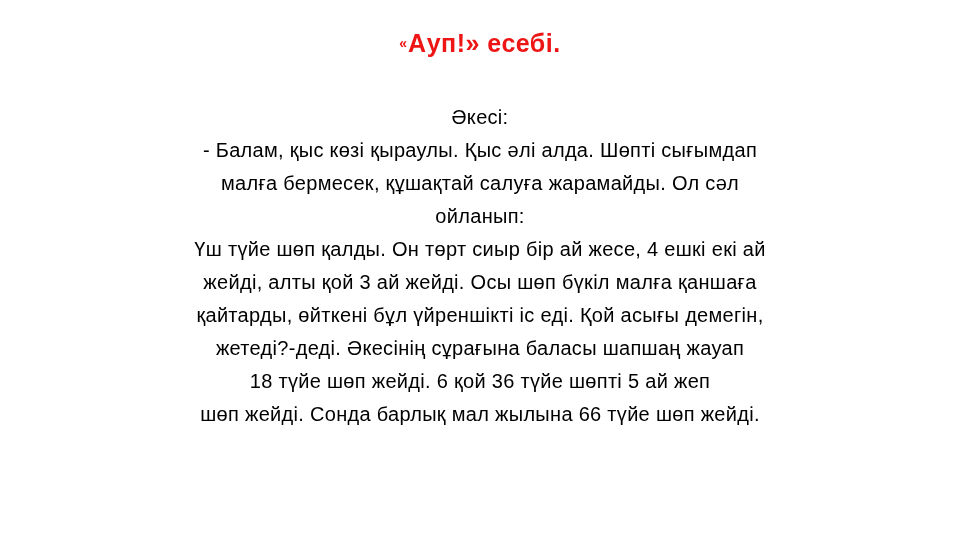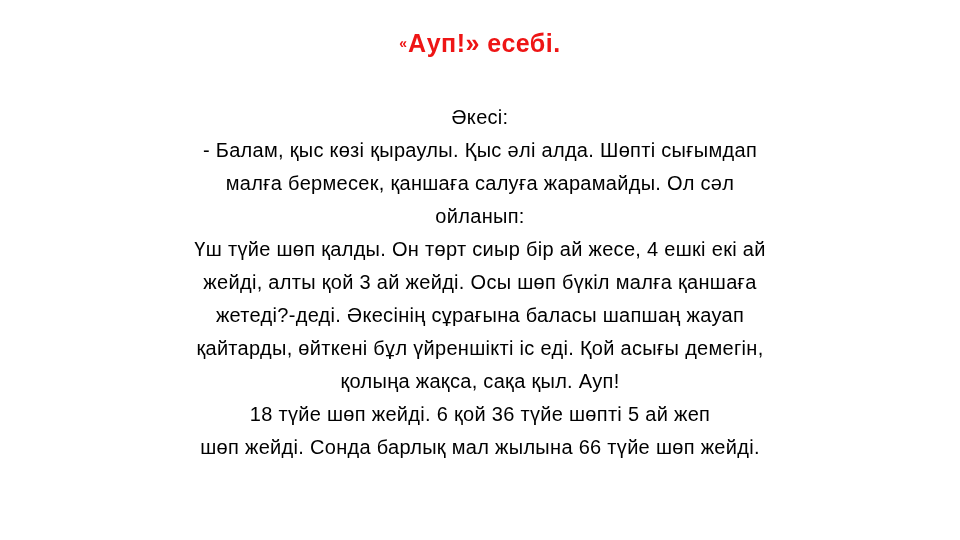--- a/index.html
+++ b/index.html
@@ -44,23 +44,22 @@
 </head>
 <body>
 
 <div class="slide">
   <div class="title">
     <span class="small-quote">«</span><span>Ауп!» есебі.</span>
   </div>
   <div class="body-text">
     <div class="body-line">Әкесі:</div>
     <div class="body-line">- Балам, қыс көзі қыраулы. Қыс әлі алда. Шөпті сығымдап</div>
-    <div class="body-line">малға бермесек, қаншаға салуға жарамайды. Ол сәл</div>
+    <div class="body-line">малға бермесек, құшақтай салуға жарамайды. Ол сәл</div>
     <div class="body-line">ойланып:</div>
     <div class="body-line">Үш түйе шөп қалды. Он төрт сиыр бір ай жесе, 4 ешкі екі ай</div>
     <div class="body-line">жейді, алты қой 3 ай жейді. Осы шөп бүкіл малға қаншаға</div>
+    <div class="body-line">қайтарды, өйткені бұл үйреншікті іс еді. Қой асығы демегін,</div>
     <div class="body-line">жетеді?-деді. Әкесінің сұрағына баласы шапшаң жауап</div>
-    <div class="body-line">қайтарды, өйткені бұл үйреншікті іс еді. Қой асығы демегін,</div>
-    <div class="body-line">қолыңа жақса, сақа қыл. Ауп!</div>
     <div class="body-line">18 түйе шөп жейді. 6 қой 36 түйе шөпті 5 ай жеп</div>
     <div class="body-line">шөп жейді. Сонда барлық мал жылына 66 түйе шөп жейді.</div>
   </div>
 </div>
 
 </body></html>

